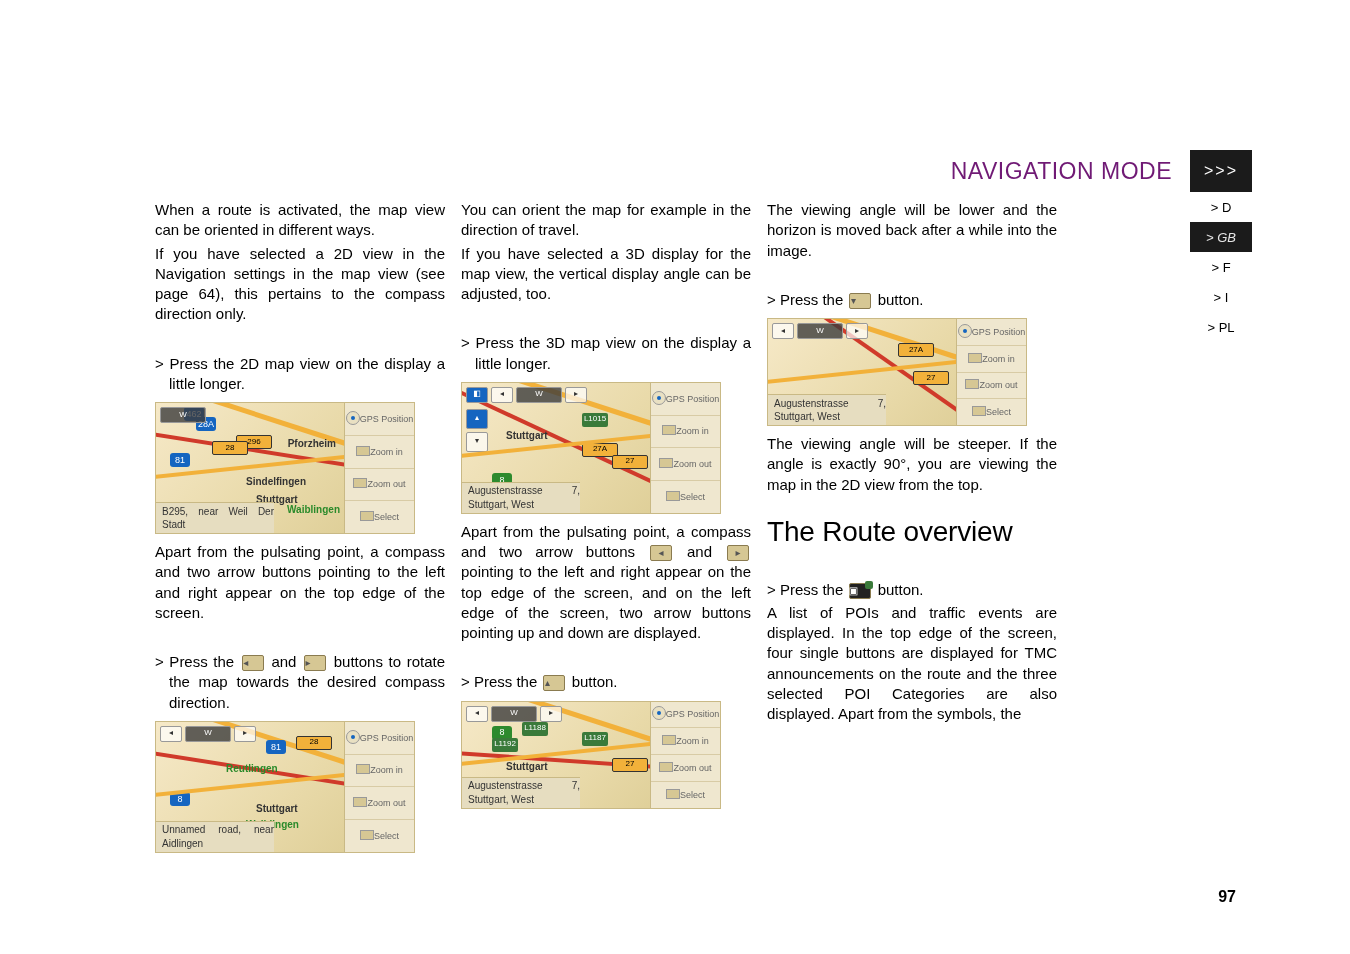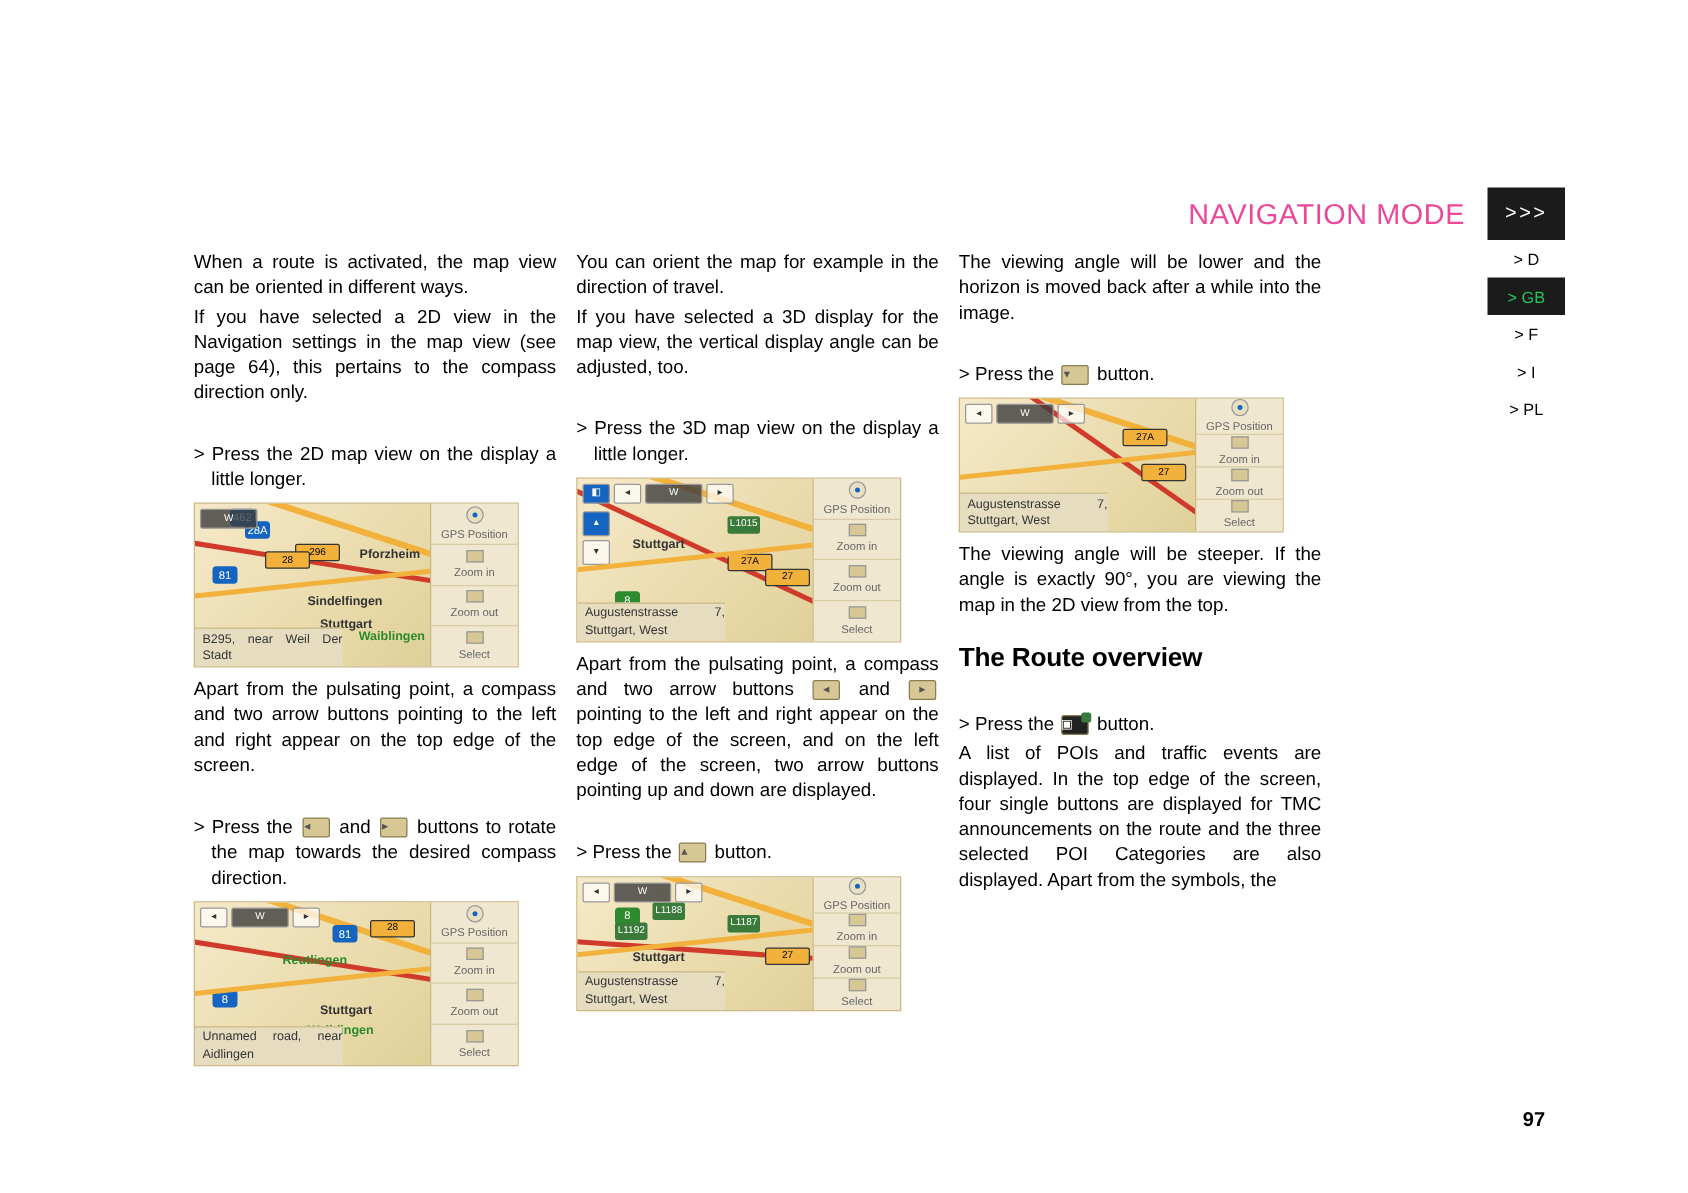--- a/index.html
+++ b/index.html
@@ -17,21 +17,21 @@
     top: 150px;
     right: 160px;
     height: 42px;
     display: flex;
     align-items: center;
   }
   .page-header .title {
     font-family: "Arial Narrow", Arial, sans-serif;
     font-size: 23px;
     letter-spacing: 0.5px;
-    color: #ec4899;
+    color: #701a75;
     margin-right: 18px;
     font-stretch: condensed;
   }
   .header-dark {
     position: absolute;
     top: 150px;
     right: 98px;
     width: 62px;
     height: 42px;
     background: #1b1b1b;
@@ -51,42 +51,43 @@
   .side-index div {
     height: 30px;
     display: flex;
     align-items: center;
     justify-content: center;
     font-size: 13px;
     color: #000;
   }
   .side-index .active {
     background: #1b1b1b;
-    color: #22c55e;
+    color: #e5e5e5;
+    font-style: italic;
   }
   .content {
     position: absolute;
     top: 200px;
     left: 155px;
     width: 905px;
     display: flex;
     gap: 16px;
   }
   .col {
     width: 290px;
     font-size: 15px;
     line-height: 1.35;
     text-align: justify;
   }
   .col p { margin-bottom: 3px; }
   .bold { font-weight: bold; }
   .subhead {
     font-family: "Arial Narrow", Arial, sans-serif;
-    font-weight: bold;
-    font-size: 21px;
+    font-weight: normal;
+    font-size: 28px;
     margin-top: 18px;
     margin-bottom: 22px;
     letter-spacing: -0.2px;
   }
   .hang { padding-left: 14px; text-indent: -14px; margin-top: 29px; }
   .map-fig {
     width: 260px;
     height: 132px;
     margin: 8px 0;
     background: linear-gradient(135deg, #f6e9c8 0%, #e8d9a8 55%, #d9c98f 100%);
@@ -175,21 +176,21 @@
   .map-right {
     width: 70px;
     background: #efe7cf;
     border-left: 1px solid #c9b985;
     display: flex;
     flex-direction: column;
   }
   .map-right > div {
     flex: 1;
     display: flex;
-    flex-direction: column;
+    flex-direction: row;
     align-items: center;
     justify-content: center;
     font-size: 9px;
     color: #666;
     border-bottom: 1px solid #d8cba5;
   }
   .map-right > div:last-child { border-bottom: none; }
   .status-bar {
     position: absolute;
     bottom: 0;

